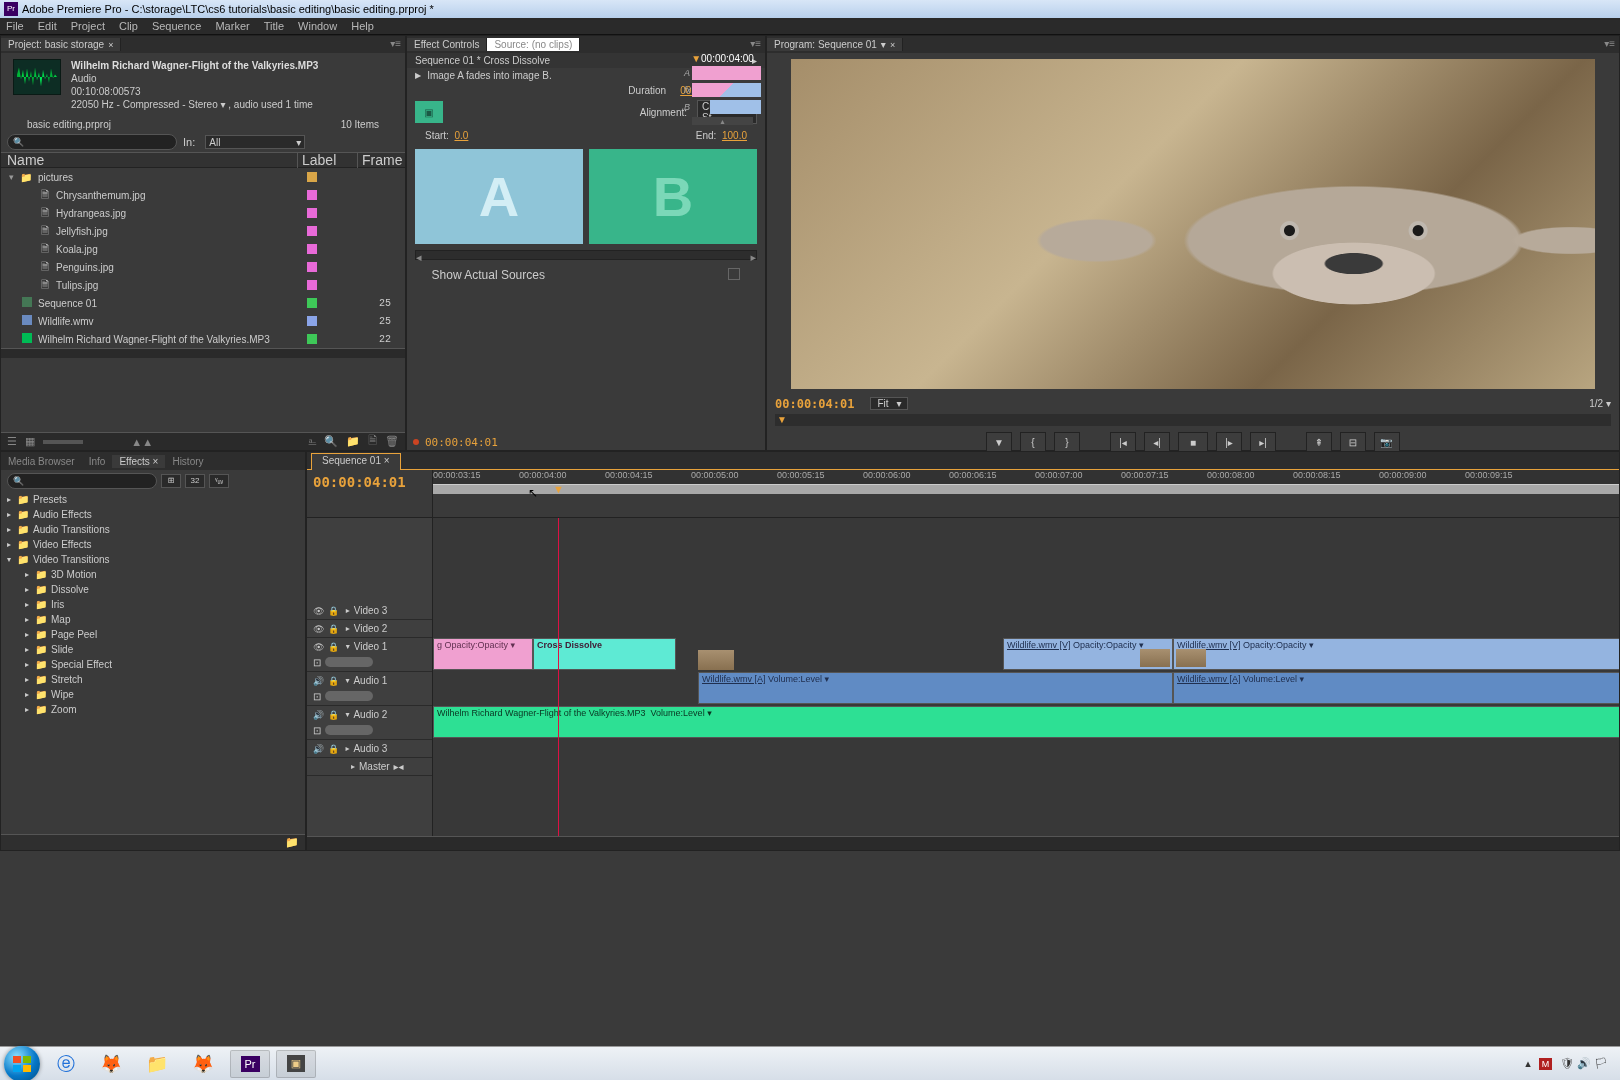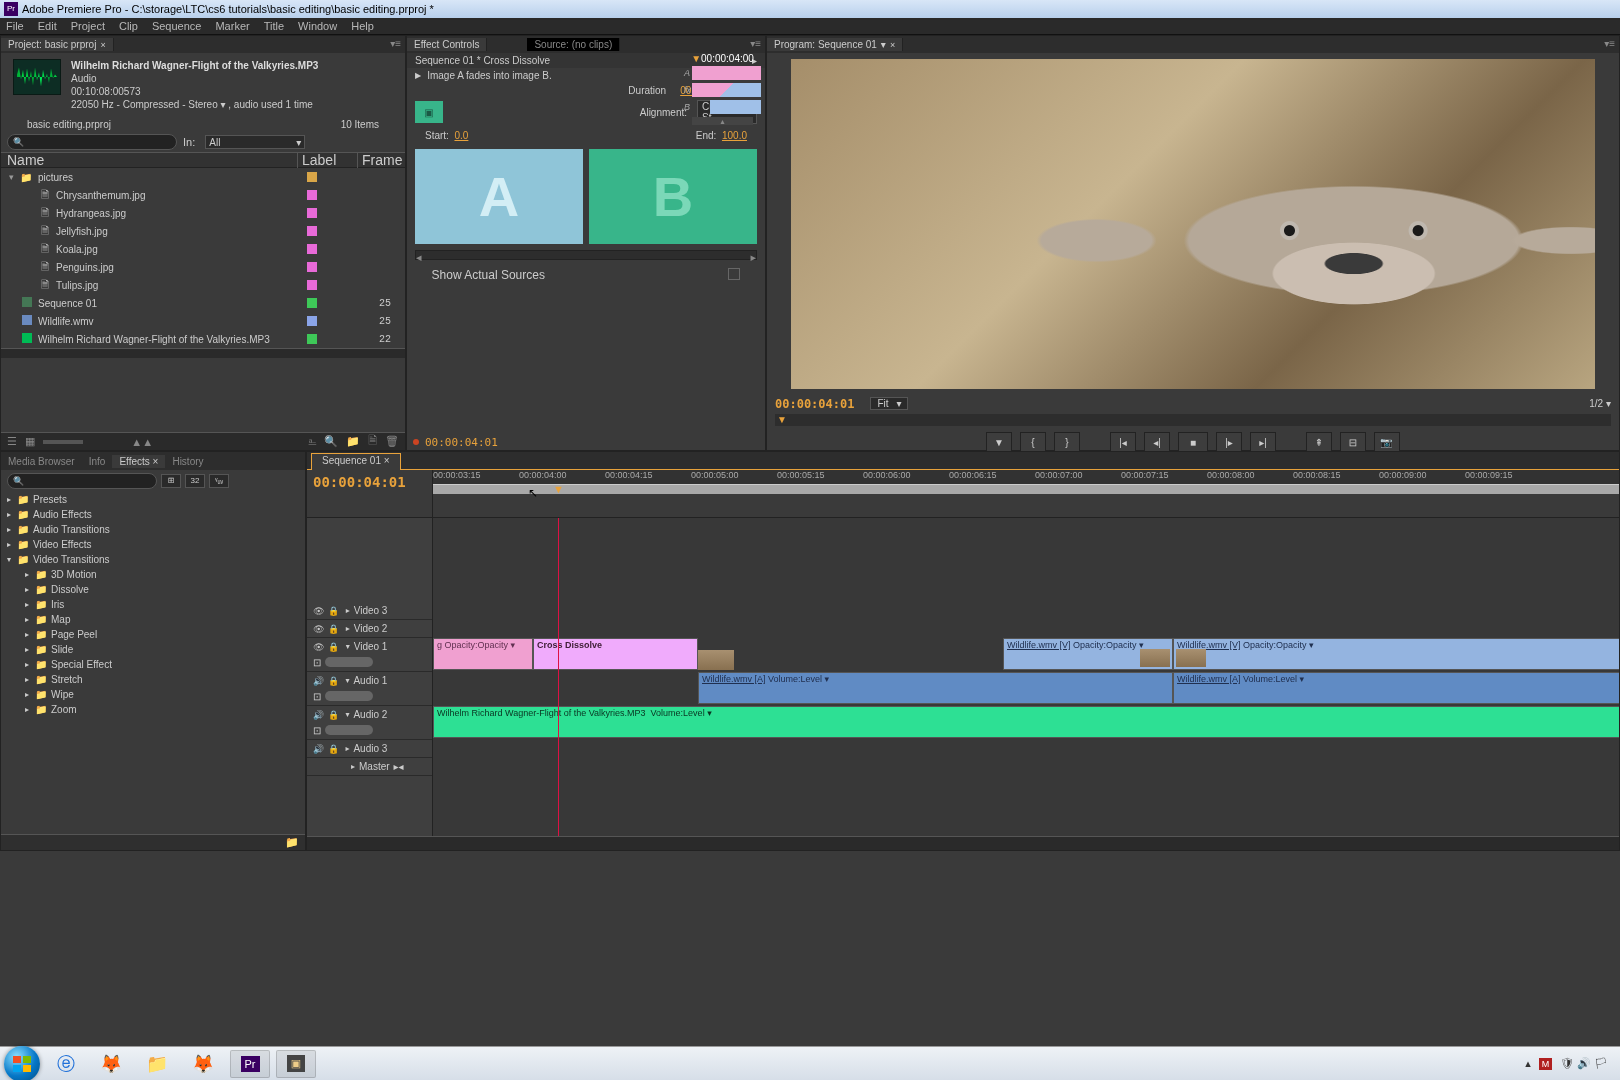--- a/index.html
+++ b/index.html
@@ -7,21 +7,21 @@
 
 .titlebar { height: 18px; background: linear-gradient(to bottom, #d8e6f7, #b8d0ec); color: #000; display: flex; align-items: center; padding-left: 4px; font-size: 11px; }
 .titlebar .logo { width: 14px; height: 14px; background: #3a0062; color: #fff; font-size: 8px; text-align: center; line-height: 14px; margin-right: 4px; }
 .menubar { height: 17px; background: #2a2a2a; display: flex; align-items: center; padding-left: 6px; gap: 14px; color: #b8b8b8; font-size: 11px; border-bottom: 1px solid #111; }
 .menubar span { cursor: default; }
 
 .main { display: flex; height: 416px; }
 .panel { background: #3a3a3a; border: 1px solid #222; position: relative; }
 .panel-tab-row { height: 17px; background: #2d2d2d; display: flex; align-items: center; font-size: 10px; position: relative; }
 .panel-tab { padding: 1px 7px; background: #3a3a3a; color: #ccc; border-right: 1px solid #222; position: relative; }
-.panel-tab.inactive { background: #000000; color: #888; margin-left: 40px; }
+.panel-tab.inactive { background: #ffffff; color: #888; }
 .panel-tab .close-x { margin-left: 4px; font-size: 9px; }
 .panel-menu { position: absolute; right: 4px; top: 2px; color: #888; font-size: 10px; }
 
 .project-panel { width: 406px; }
 .project-info { display: flex; padding: 6px 12px; gap: 10px; }
 .audio-thumb { width: 48px; height: 36px; background: #0d2d24; border: 1px solid #0a1a15; display: flex; align-items: center; justify-content: center; }
 .audio-thumb .wave { width: 40px; height: 24px; background: linear-gradient(to right, #0a3, #0d4, #0a3, #0e5, #093, #0d4); clip-path: polygon(0 40%, 5% 10%, 10% 60%, 15% 20%, 20% 80%, 25% 15%, 30% 70%, 35% 25%, 40% 85%, 45% 10%, 50% 65%, 55% 30%, 60% 90%, 65% 20%, 70% 60%, 75% 35%, 80% 75%, 85% 15%, 90% 55%, 95% 40%, 100% 50%, 100% 50%, 0 50%); }
 .clip-meta { font-size: 10px; line-height: 13px; }
 .clip-meta .name { font-weight: bold; color: #ddd; }
 .proj-name-row { padding: 2px 26px; font-size: 10px; display: flex; justify-content: space-between; text-align: center; }
@@ -171,21 +171,21 @@
   <span>Marker</span>
   <span>Title</span>
   <span>Window</span>
   <span>Help</span>
 </div>
 
 <div class="main">
 
   <div class="panel project-panel">
     <div class="panel-tab-row">
-      <div class="panel-tab"><span>Project: basic prproj</span><span class="close-x">×</span></div>
+      <div class="panel-tab"><span>Project: basic storage</span><span class="close-x">×</span></div>
       <span class="panel-menu">▾≡</span>
     </div>
     <div class="project-info">
       <div class="audio-thumb">
           <div class="wave"></div>
         </div>
       <div class="clip-meta">
         <div class="name">Wilhelm Richard Wagner-Flight of the Valkyries.MP3</div>
         <div>Audio</div>
         <div>00:10:08:00573</div>
@@ -594,21 +594,21 @@
             <span style="width:38px"></span>
             <span class="tw">▸</span>
             <span>Master</span>
             <span style="margin-left:4px">▸◂</span>
           </div>
       </div>
       <div class="tl-track-content">
         <div class="playhead"></div>
 
         <div class="clip clip-pink" style="top:120px;left:0;width:100px"><span class="hdr">g <span>Opacity:Opacity ▾</span></span></div>
-        <div class="clip clip-pink" style="top:120px;left:100px;width:165px;background:#f0abfc"><b>Cross Dissolve</b></div>
+        <div class="clip clip-pink" style="top:120px;left:100px;width:143px;background:#5eead4"><b>Cross Dissolve</b></div>
         <div class="clip clip-blue" style="top:120px;left:265px;width:305px;border:none;background:transparent">
           <div style="position:absolute;left:0;bottom:0;width:36px;height:20px;background:linear-gradient(#a89070,#887050)"></div>
         </div>
         <div class="clip clip-blue" style="top:120px;left:570px;width:170px"><u>Wildlife.wmv [V]</u> <span>Opacity:Opacity ▾</span><div class="clip-thumb"></div></div>
         <div class="clip clip-blue" style="top:120px;left:740px;width:500px"><u>Wildlife.wmv [V]</u> <span>Opacity:Opacity ▾</span><div class="clip-thumb" style="right:auto;left:2px"></div></div>
 
         <div class="clip clip-blue dark" style="top:154px;left:265px;width:475px"><u>Wildlife.wmv [A]</u> <span>Volume:Level ▾</span></div>
         <div class="clip clip-blue dark" style="top:154px;left:740px;width:500px"><u>Wildlife.wmv [A]</u> <span>Volume:Level ▾</span></div>
 
         <div class="clip clip-green" style="top:188px;left:0;width:1240px"><span>Wilhelm Richard Wagner-Flight of the Valkyries.MP3</span> &nbsp;<span>Volume:Level ▾</span></div>

